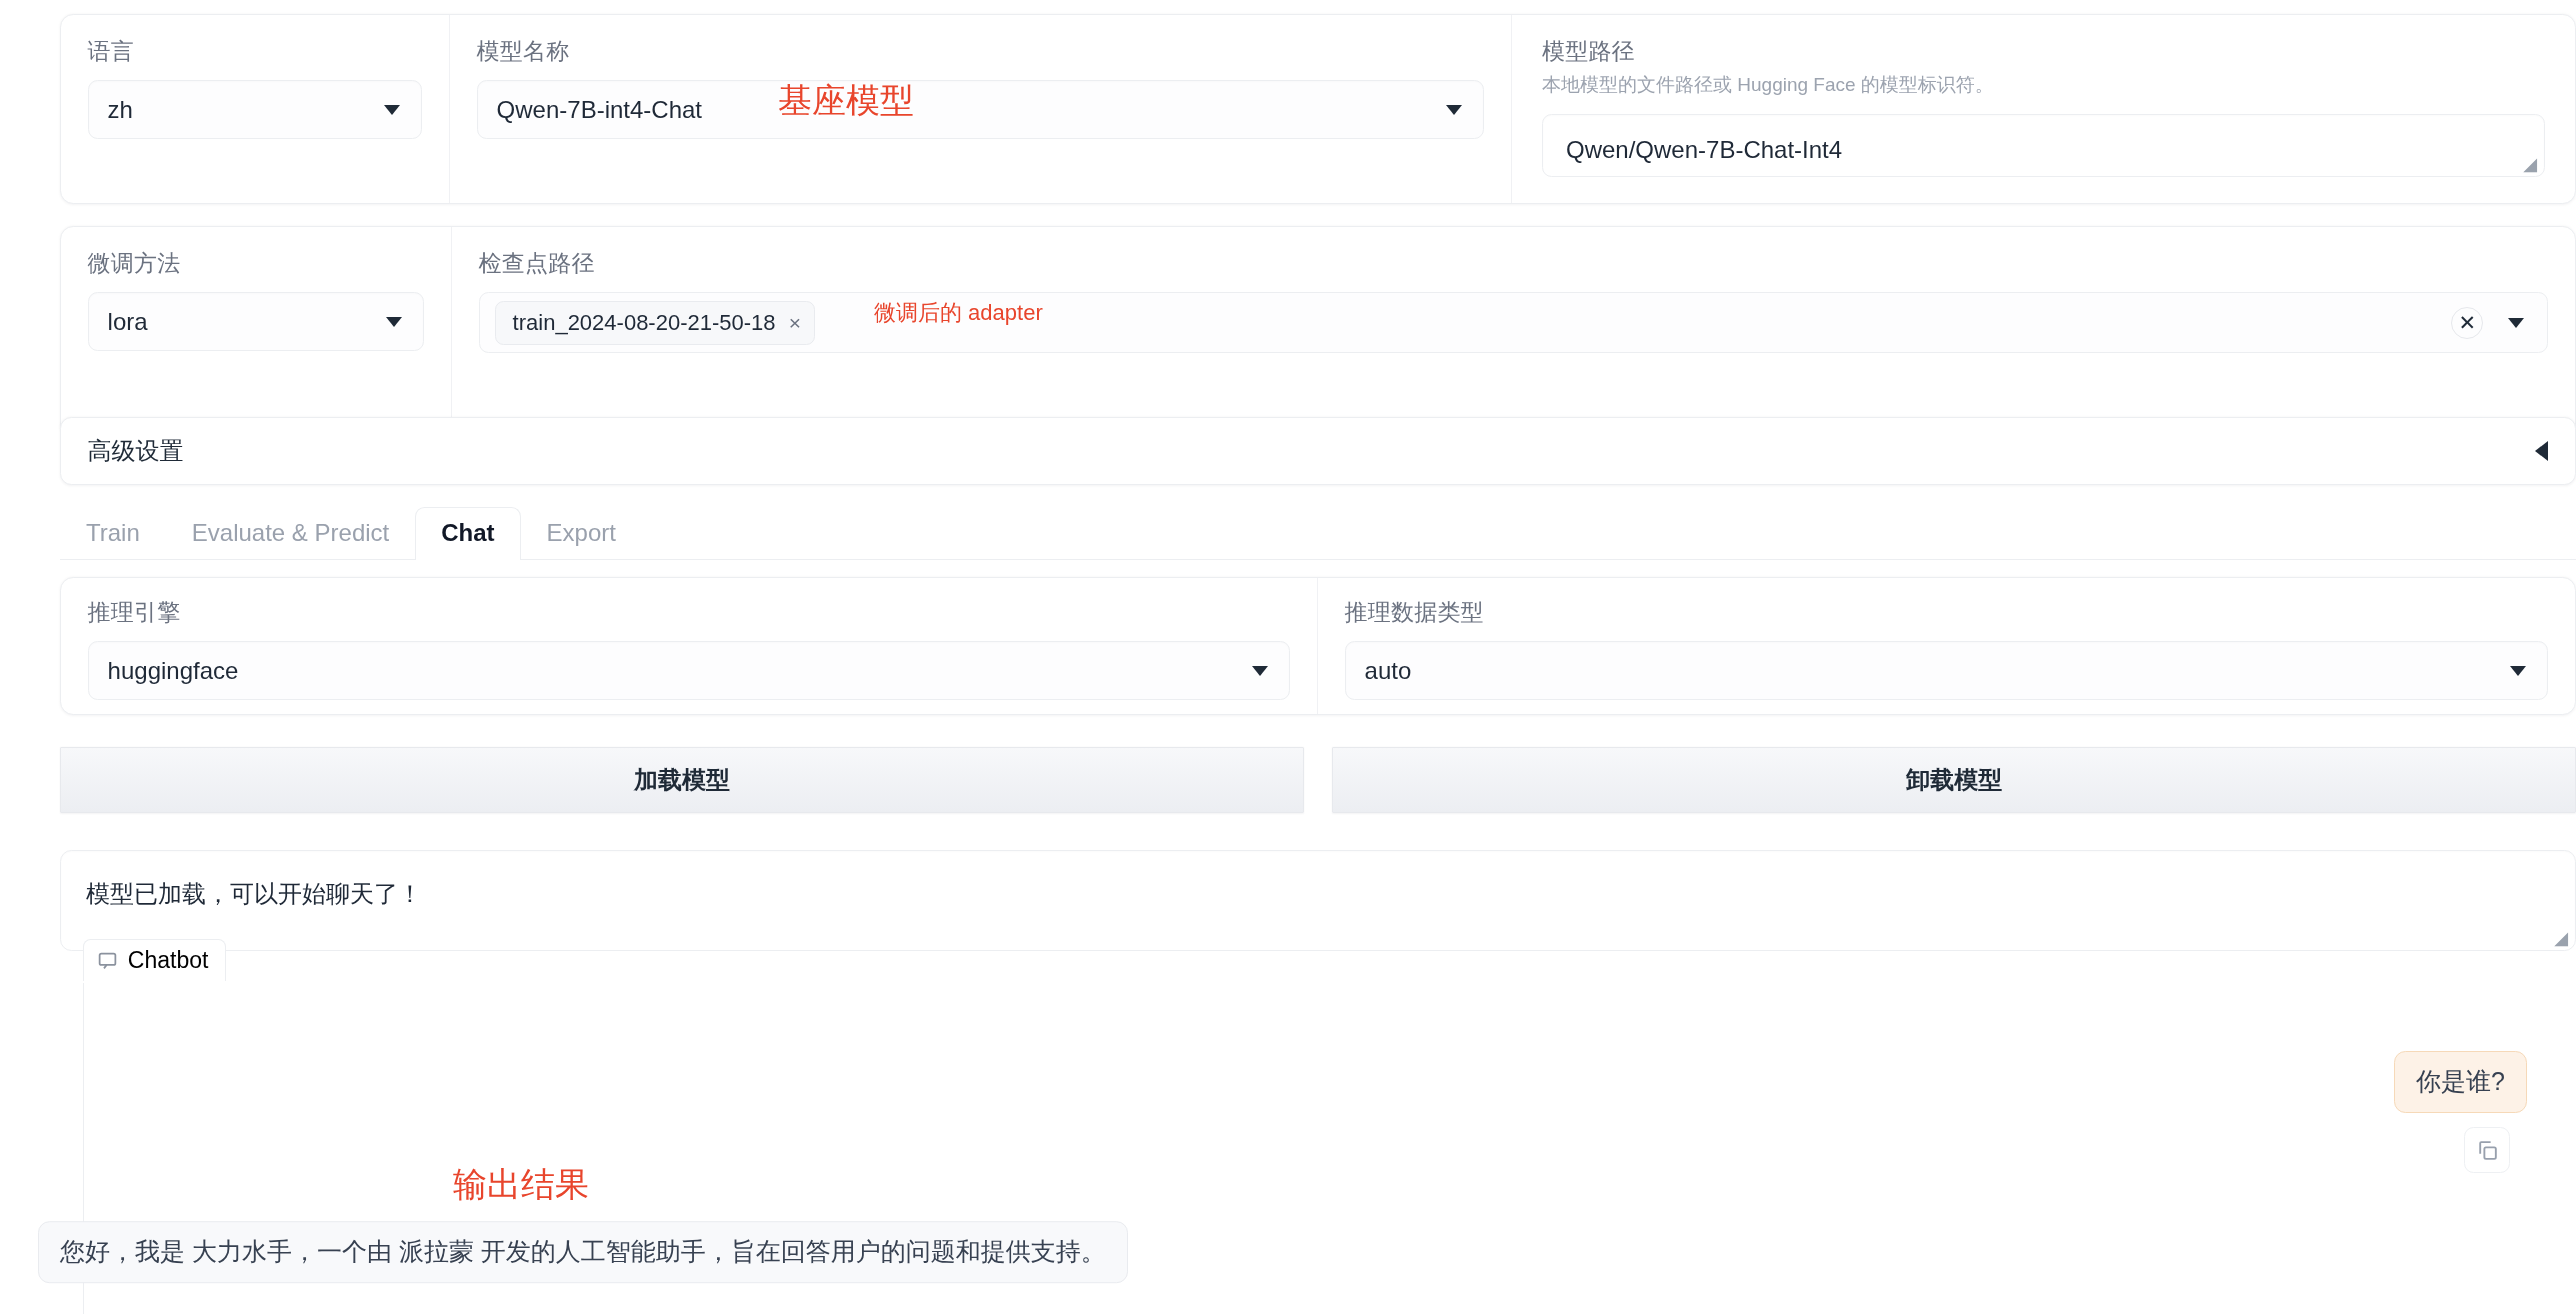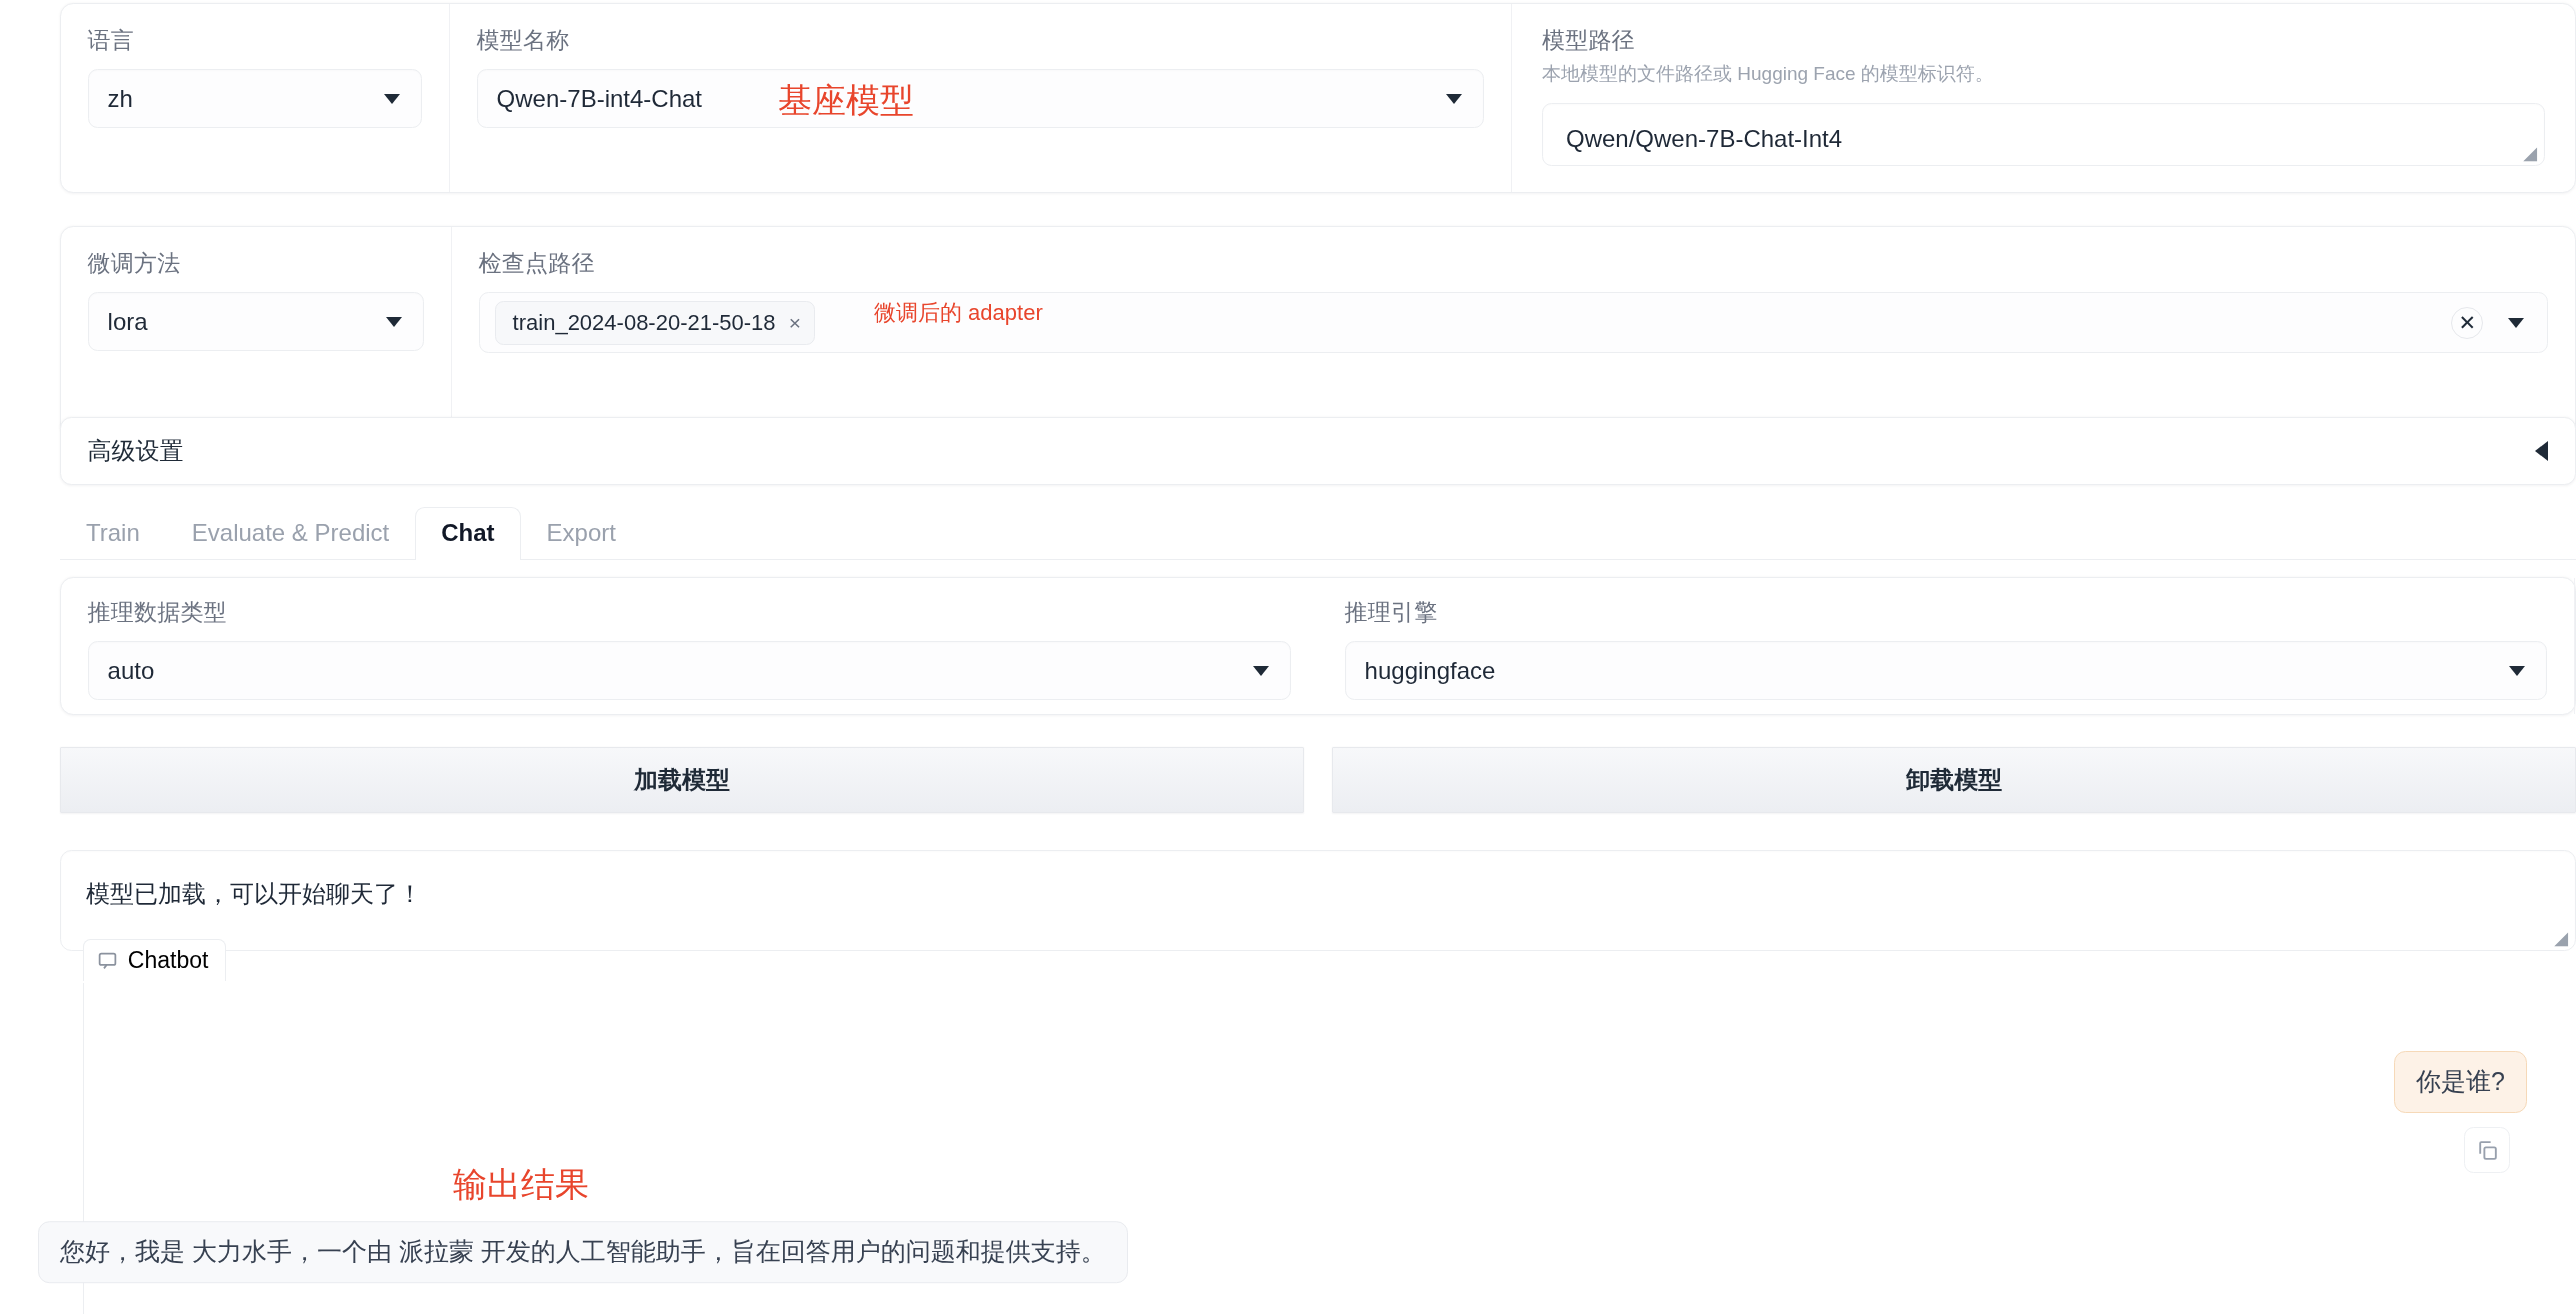--- a/index.html
+++ b/index.html
@@ -77,21 +77,21 @@
     width: 15px; height: 15px;
     color: #9aa2ad;
     font-size: 18px;
     line-height: 15px;
     font-family: "Liberation Sans", sans-serif;
   }
 
   
   #row1 {
     position: absolute;
-    left: 60px; top: 3px;
+    left: 60px; top: 14px;
     width: 2516px; height: 190px;
     border: 0.9px solid #eceef1;
     border-radius: 13.3px;
     background: #fff;
     box-shadow: 0 0.9px 2.8px rgba(16,24,40,0.05);
     display: flex;
   }
   .cellA { width: 389px; padding: 25px 26.6px; border-right: 0.9px solid #f0f1f4; }
   .cellB { width: 1062px; padding: 25px 26.6px; border-right: 0.9px solid #f0f1f4; position: relative; }
   .cellC { flex: 1; padding: 25px 30px; position: relative; }
@@ -401,31 +401,31 @@
   </div>
 
   <div id="tabs">
     <div class="tab">Train</div>
     <div class="tab">Evaluate &amp; Predict</div>
     <div class="tab active">Chat</div>
     <div class="tab">Export</div>
   </div>
 
   <div id="engine-panel">
+    <div class="eng-cell left">
+      <div class="field-label">推理引擎</div>
+      <div class="dd" style="margin-top:17px;">
+        <span class="val">huggingface</span>
+        <span class="caret"></span>
+      </div>
+    </div>
     <div class="eng-cell">
       <div class="field-label">推理数据类型</div>
       <div class="dd" style="margin-top:17px;">
         <span class="val">auto</span>
-        <span class="caret"></span>
-      </div>
-    </div>
-    <div class="eng-cell left">
-      <div class="field-label">推理引擎</div>
-      <div class="dd" style="margin-top:17px;">
-        <span class="val">huggingface</span>
         <span class="caret"></span>
       </div>
     </div>
   </div>
 
   <div class="btn-row">
     <div class="btn">加载模型</div>
     <div class="btn">卸载模型</div>
   </div>
 

